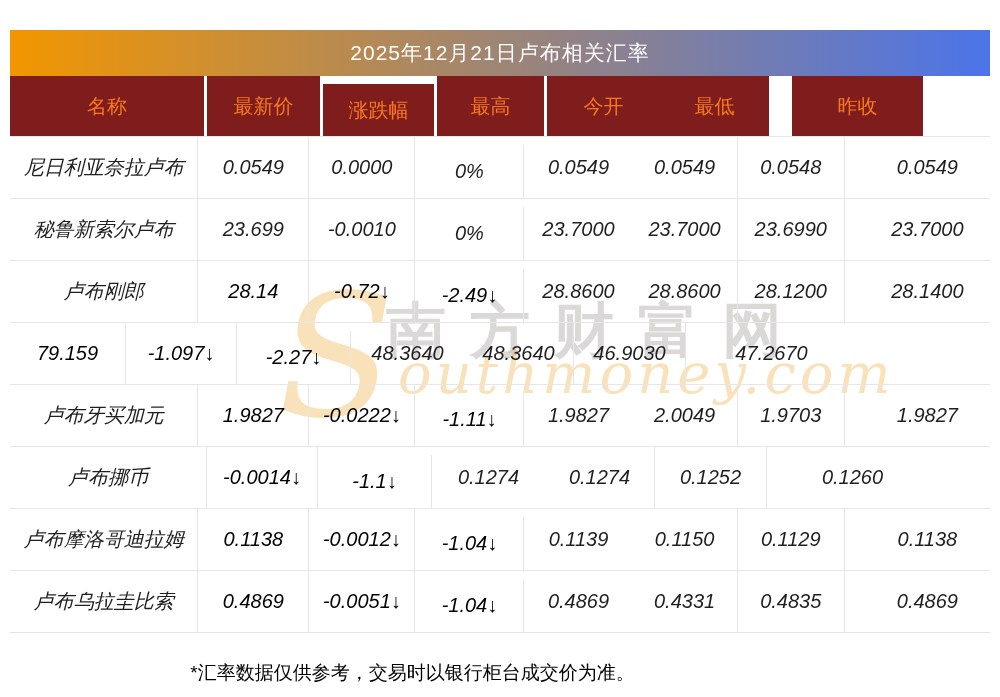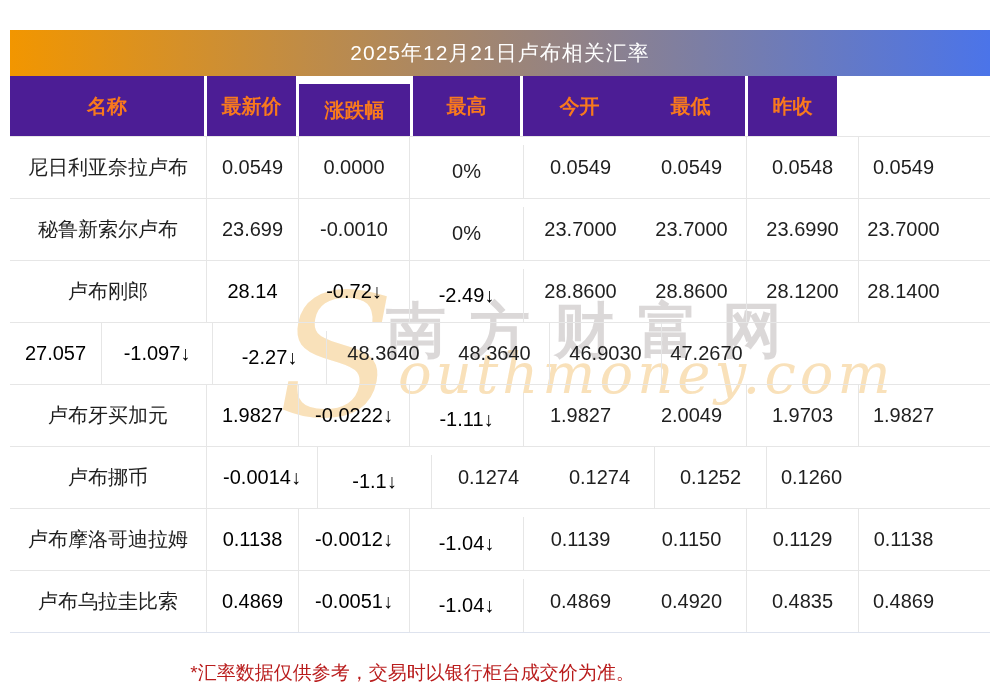--- a/index.html
+++ b/index.html
@@ -13,42 +13,42 @@
   
   .titlebar{
     height:46px;display:flex;align-items:center;justify-content:center;
     background:linear-gradient(90deg,#f29600 0%,#4b74e9 100%);
   }
   .titlebar .t{color:#ffffff;font-size:21px;letter-spacing:1px;}
 
   
   .header-row{display:flex;height:60px;}
   .hcell{
-    background:#4c1d95;color:#f8791d;font-size:20px;
+    background:#7f1d1d;color:#f8791d;font-size:20px;
     display:flex;align-items:center;justify-content:center;
-    box-sizing:border-box;border-right:3px solid #ffffff;font-weight:bold;
+    box-sizing:border-box;border-right:3px solid #ffffff;
   }
   .hcell.c4,.hcell.c7{border-right:none;}
 
   
   .tbody{border-top:1px solid #e6e6e6;position:relative;z-index:2;}
-  .trow{display:flex;height:61px;border-bottom:1px solid #e6e6e6;}
+  .trow{display:flex;height:61px;border-bottom:1px solid #e6e6e6;font-style:italic;}
   .trow:last-child{border-bottom:1px solid #dee3ee;}
   .cell{
     font-size:20px;color:#1f1f1f;
     display:flex;align-items:center;justify-content:center;
     box-sizing:border-box;border-right:1px solid #e6e6e6;
     background:transparent;
   }
   .cell.c4,.cell.c7{border-right:none;}
   .cell.down{color:#000000;}
 
   
-  .c0{width:197px;}.c1{width:92px;}.c2{width:111px;}.c3{width:114px;margin-top:8px;}
-  .c4{width:113px;}.c5{width:110px;}.c6{width:112px;}.c7{width:89px;}
+  .c0{width:197px;}.c1{width:116px;}.c2{width:111px;}.c3{width:114px;margin-top:8px;}
+  .c4{width:113px;}.c5{width:110px;}.c6{width:112px;}.c7{width:131px;margin-left:20px;}
 
   
   .watermark{position:absolute;left:0;top:0;width:1000px;height:697px;pointer-events:none;z-index:1;}
   .wm-s{
     position:absolute;left:278px;top:272px;
     font-family:"DejaVu Serif","Liberation Serif",serif;font-style:italic;
     font-size:170px;line-height:1;color:#f8dcae;opacity:.85;
   }
   .wm-text{
     position:absolute;left:398px;top:341px;
@@ -57,21 +57,21 @@
   }
   .wm-cjk{
     position:absolute;left:386px;top:291px;
     font-size:60px;font-weight:bold;letter-spacing:24px;
     color:rgba(170,163,161,0.42);white-space:nowrap;
   }
 
   
   .footer{
     width:825px;text-align:center;margin-top:27px;
-    font-size:19px;color:#b91c1c;position:relative;z-index:2;
+    font-size:19px;color:#000000;position:relative;z-index:2;
   }
 </style>
 </head>
 <body>
 
 <div class="watermark">
   <span class="wm-s">S</span>
   <span class="wm-text">outhmoney.com</span>
   <span class="wm-cjk">南方财富网</span>
 </div>
@@ -114,21 +114,21 @@
         <div class="cell c0">卢布刚郎</div>
         <div class="cell c1 down">28.14</div>
         <div class="cell c2 down">-0.72↓</div>
         <div class="cell c3 down">-2.49↓</div>
         <div class="cell c4">28.8600</div>
         <div class="cell c5">28.8600</div>
         <div class="cell c6">28.1200</div>
         <div class="cell c7">28.1400</div>
       </div>
       <div class="trow">
-        <div class="cell c1 down">27.057</div>
+        <div class="cell c1 down">79.159</div>
         <div class="cell c2 down">-1.097↓</div>
         <div class="cell c3 down">-2.27↓</div>
         <div class="cell c4">48.3640</div>
         <div class="cell c5">48.3640</div>
         <div class="cell c6">46.9030</div>
         <div class="cell c7">47.2670</div>
       </div>
       <div class="trow">
         <div class="cell c0">卢布牙买加元</div>
         <div class="cell c1 down">1.9827</div>
@@ -157,20 +157,20 @@
         <div class="cell c5">0.1150</div>
         <div class="cell c6">0.1129</div>
         <div class="cell c7">0.1138</div>
       </div>
       <div class="trow">
         <div class="cell c0">卢布乌拉圭比索</div>
         <div class="cell c1 down">0.4869</div>
         <div class="cell c2 down">-0.0051↓</div>
         <div class="cell c3 down">-1.04↓</div>
         <div class="cell c4">0.4869</div>
-        <div class="cell c5">0.4920</div>
+        <div class="cell c5">0.4331</div>
         <div class="cell c6">0.4835</div>
         <div class="cell c7">0.4869</div>
       </div>
     </div>
 </div>
 
 <div class="footer">*汇率数据仅供参考，交易时以银行柜台成交价为准。</div>
 
 </body></html>

